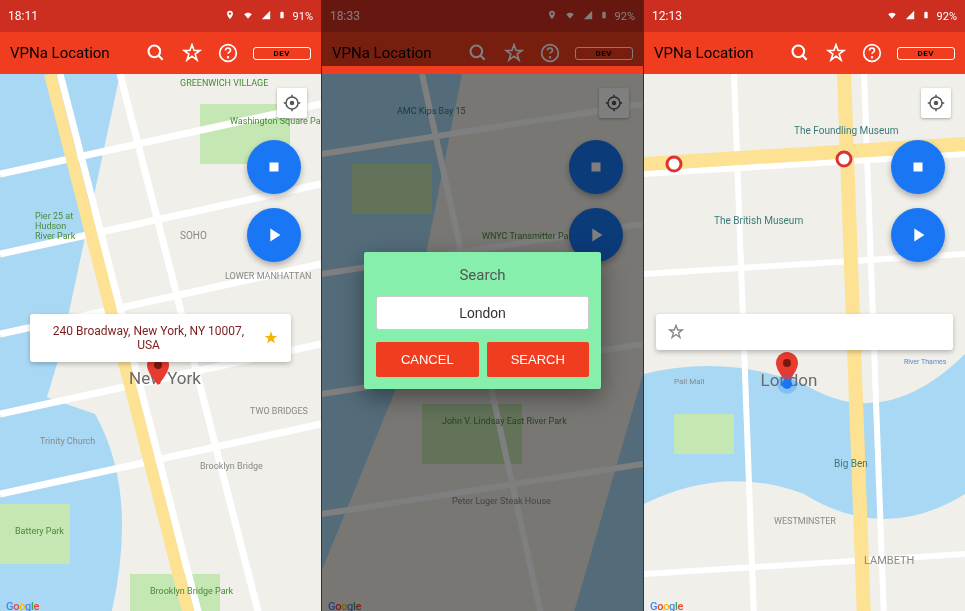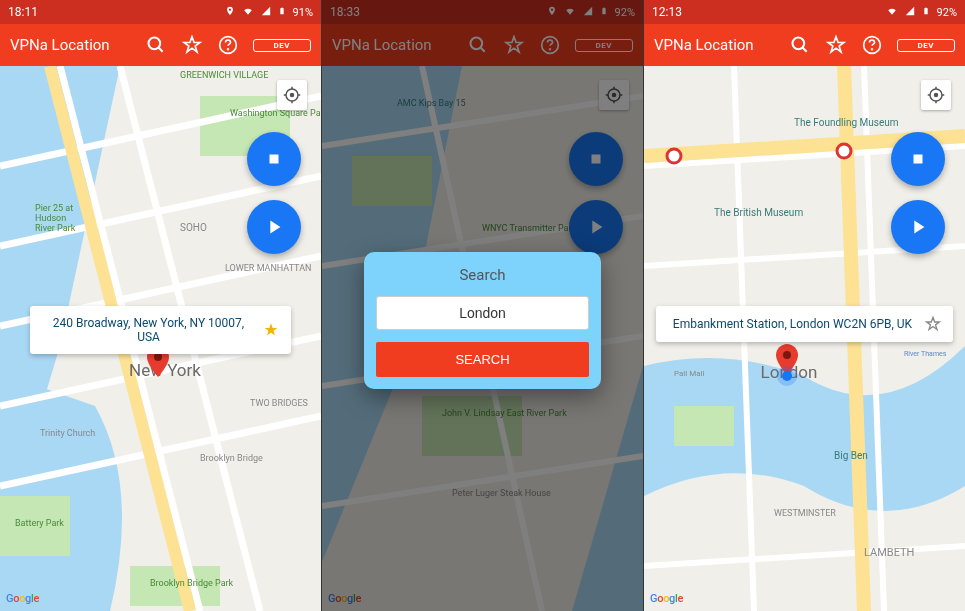--- a/index.html
+++ b/index.html
@@ -1,39 +1,39 @@
 <!DOCTYPE html>
 <html><head>
 <meta charset="utf-8">
 <style>
 * { margin: 0; padding: 0; box-sizing: border-box; }
 body { font-family: Roboto, Arial, sans-serif; background: #333; display: flex; width: 965px; height: 611px; overflow: hidden; }
 .phone { width: 321px; height: 611px; position: relative; background: #e8e8e8; flex-shrink: 0; }
 .phone + .phone { margin-left: 1px; }
-.statusbar { height: 24px; background: #cc2e1f; color: #fff; display: flex; align-items: center; justify-content: space-between; padding: 4px 8px; font-size: 12px; }
+.statusbar { height: 32px; background: #cc2e1f; color: #fff; display: flex; align-items: center; justify-content: space-between; padding: 4px 8px; font-size: 12px; }
 .statusbar-icons { display: flex; gap: 7px; align-items: center; font-size: 11px; }
-.appbar { height: 42px; background: #f03c1f; color: #ffffff; display: flex; align-items: center; padding: 0 10px; }
+.appbar { height: 42px; background: #f03c1f; color: #000000; display: flex; align-items: center; padding: 0 10px; }
 .app-title { font-size: 15px; flex: 1; }
 .appbar-icons { display: flex; gap: 14px; align-items: center; }
 .icon-btn { width: 22px; height: 22px; display: flex; align-items: center; justify-content: center; cursor: pointer; }
 .dev-badge { border: 1.5px solid #fff; border-radius: 3px; font-size: 8px; font-weight: 700; padding: 1px 20px; letter-spacing: 0.5px; }
 .map-area { position: relative; height: 545px; overflow: hidden; }
 .map-bg { position: absolute; inset: 0; }
 .locate-btn { position: absolute; top: 14px; right: 14px; width: 30px; height: 30px; background: #fff; border-radius: 2px; box-shadow: 0 1px 3px rgba(0,0,0,0.3); display: flex; align-items: center; justify-content: center; }
 .fab { position: absolute; right: 20px; width: 54px; height: 54px; border-radius: 50%; background: #1976f5; display: flex; align-items: center; justify-content: center; box-shadow: 0 3px 6px rgba(0,0,0,0.3); }
 .fab.stop { top: 66px; }
 .fab.play { top: 134px; }
-.callout { position: absolute; left: 30px; right: 30px; top: 240px; background: #fff; border-radius: 3px; box-shadow: 0 2px 5px rgba(0,0,0,0.25); padding: 10px 12px; display: flex; align-items: center; gap: 8px; font-size: 12px; color: #0c4a6e; }
+.callout { position: absolute; left: 30px; right: 30px; top: 240px; background: #fff; border-radius: 3px; box-shadow: 0 2px 5px rgba(0,0,0,0.25); padding: 10px 12px; display: flex; align-items: center; gap: 8px; font-size: 12px; color: #7f1d1d; }
 .callout span.text { flex: 1; text-align: center; }
 .star { width: 16px; height: 16px; }
 .google-logo { position: absolute; bottom: 6px; left: 6px; font-size: 11px; font-weight: 500; letter-spacing: -0.3px; text-align: right; }
 .overlay { position: absolute; inset: 0; background: rgba(0,0,0,0.5); pointer-events: none; }
 .overlay-statusbar { position: absolute; top:0; left:0; right:0; height:24px; background: rgba(0,0,0,0.5); }
 .overlay-appbar { position: absolute; top:24px; left:0; right:0; height:42px; background: rgba(0,0,0,0.5); }
-.dialog { position: absolute; top: 252px; left: 42px; right: 42px; background: #7dd3fc; border-radius: 10px; padding: 14px 12px 12px; box-shadow: 0 8px 24px rgba(0,0,0,0.4); z-index: 10; }
+.dialog { position: absolute; top: 252px; left: 42px; right: 42px; background: #86efac; border-radius: 2px; padding: 14px 12px 12px; box-shadow: 0 8px 24px rgba(0,0,0,0.4); z-index: 10; }
 .dialog-title { text-align: center; font-size: 15px; color: #555; margin-bottom: 12px; }
 .dialog-input { width: 100%; border: 1px solid #ccc; border-radius: 3px; padding: 8px; text-align: center; font-size: 14px; color: #333; margin-bottom: 12px; }
 .dialog-btns { display: flex; gap: 8px; }
 .dialog-btn { flex: 1; background: #f03c1f; color: #fff; border: none; padding: 10px 0; font-size: 13px; font-weight: 500; border-radius: 2px; cursor: pointer; }
 </style>
 </head>
 <body>
 
 <div class="phone">
   <div class="statusbar">
@@ -238,20 +238,21 @@
       </div>
     <div class="google-logo"><span style="color:#4285F4">G</span><span style="color:#EA4335">o</span><span style="color:#FBBC05">o</span><span style="color:#4285F4">g</span><span style="color:#34A853">l</span><span style="color:#EA4335">e</span></div>
     <div class="overlay"></div>
   </div>
   <div class="overlay-statusbar"></div>
   <div class="overlay-appbar"></div>
   <div class="dialog">
     <div class="dialog-title">Search</div>
     <input class="dialog-input" value="London" style="">
     <div class="dialog-btns">
+      <button class="dialog-btn">CANCEL</button>
       <button class="dialog-btn">SEARCH</button>
     </div>
   </div>
 </div>
 
 <div class="phone">
   <div class="statusbar">
     <span>12:13</span>
     <div class="statusbar-icons">
       <span><svg width="12" height="10" viewBox="0 0 24 24" fill="#fff">
@@ -334,21 +335,20 @@
         <svg width="18" height="18" viewBox="0 0 24 24">
           <rect x="6" y="6" width="12" height="12" fill="#fff"></rect>
         </svg>
       </div>
     <div class="fab play">
         <svg width="22" height="22" viewBox="0 0 24 24">
           <path d="M8 5v14l11-7z" fill="#fff"></path>
         </svg>
       </div>
     <div class="callout" style="left:12px;right:12px">
-      <span class="text">Embankment Station, London WC2N 6PB, UK</span>
       <span class="star">
         <svg width="16" height="16" viewBox="0 0 24 24" fill="none" stroke="#888" stroke-width="2">
             <path d="M12 2l2.5 7h7l-5.7 4.3 2.2 7-6-4.5-6 4.5 2.2-7L2.5 9h7z"></path>
           </svg>
       </span>
     </div>
     <div class="google-logo"><span style="color:#4285F4">G</span><span style="color:#EA4335">o</span><span style="color:#FBBC05">o</span><span style="color:#4285F4">g</span><span style="color:#34A853">l</span><span style="color:#EA4335">e</span></div>
   </div>
 </div>
 

